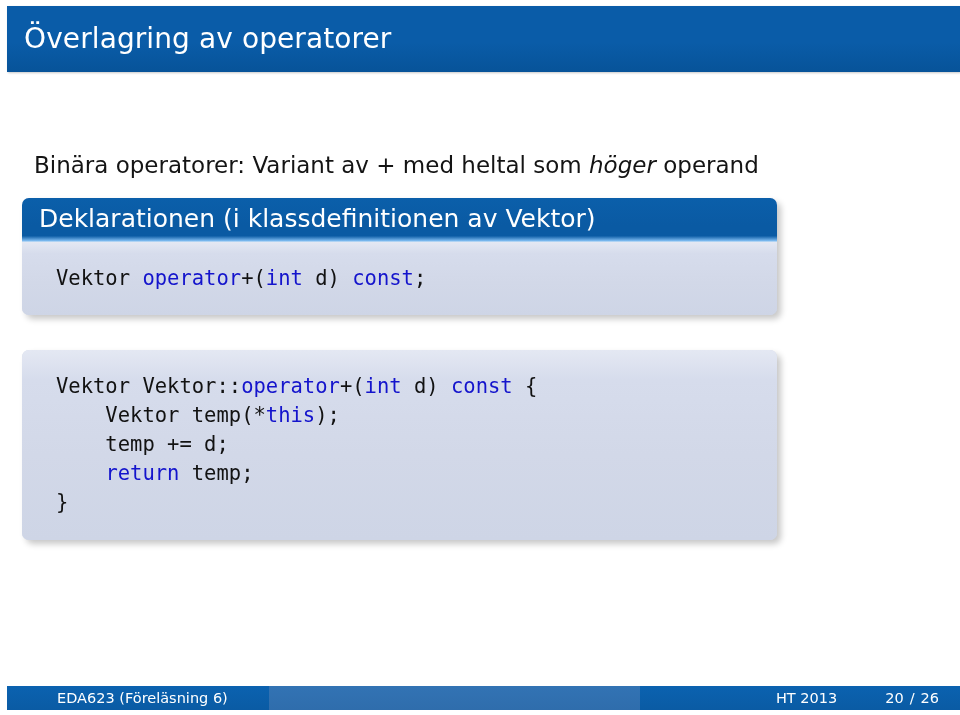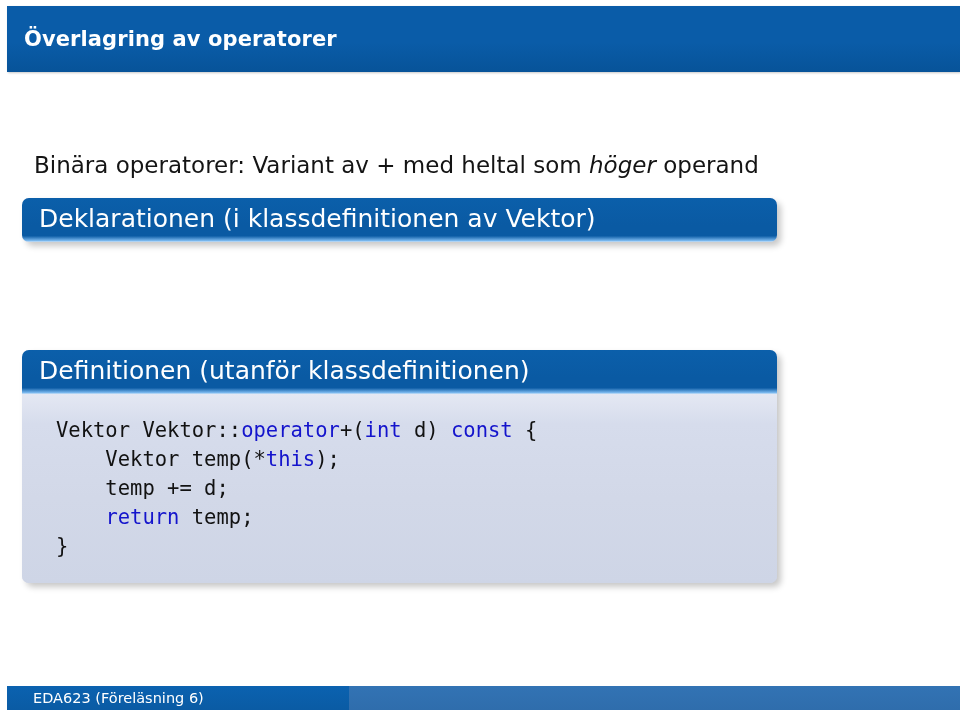--- a/index.html
+++ b/index.html
@@ -25,22 +25,22 @@
     height: 66px;
     background: linear-gradient(to bottom, #0a5ca8 0%, #0a5ca8 55%, #075399 100%);
     box-shadow: 1px 1px 2px rgba(0,0,0,0.22);
   }
   .titlebar .title-text {
     position: absolute;
     left: 17px;
     top: 50%;
     transform: translateY(-52%);
     color: #ffffff;
-    font-size: 21px;
-    font-weight: 700;
+    font-size: 28px;
+    font-weight: 400;
     letter-spacing: 0.1px;
     white-space: nowrap;
     font-family: "DejaVu Sans", sans-serif;
   }
 
   
   .subtitle {
     position: absolute;
     left: 34px;
     top: 152px;
@@ -101,23 +101,23 @@
     height: 100%;
     display: flex;
     align-items: center;
     position: relative;
     font-size: 14.5px;
     color: #ffffff;
     font-family: "DejaVu Sans", sans-serif;
     white-space: nowrap;
   }
   .foot-left {
-    width: 342px;
+    width: 262px;
     background: linear-gradient(to bottom, #0b62b0 0%, #0a5ba4 100%);
-    padding-left: 26px;
+    padding-left: 50px;
     box-sizing: border-box;
   }
   .foot-mid {
     flex: 1;
     background: linear-gradient(to bottom, #3273b4 0%, #2f6dac 100%);
   }
   .foot-right {
     width: 320px;
     background: linear-gradient(to bottom, #0b62b0 0%, #0a5ba4 100%);
     justify-content: flex-end;
@@ -133,27 +133,35 @@
 <div class="titlebar">
   <div class="title-text">Överlagring av operatorer</div>
 </div>
 
 <div class="subtitle">
   <span>Binära operatorer: Variant av + med heltal som </span><span class="ital">höger</span><span> operand</span>
 </div>
 
 <div class="block" id="block-0" style="top:198px;">
   <div class="block-title">Deklarationen (i klassdefinitionen av Vektor)</div>
+  <div class="block-body">
+    <div class="code"><div><span>Vektor </span><span class="kw">operator</span><span>+(</span><span class="kw">int</span><span> d) </span><span class="kw">const</span><span>;</span></div></div>
+  </div>
 </div>
 
 <div class="block" id="block-1" style="top:350px;">
-  <div class="block-title">Definitionen (utanför klassdefinitionen)</div>
   <div class="block-body">
     <div class="code"><div><span>Vektor Vektor::</span><span class="kw">operator</span><span>+(</span><span class="kw">int</span><span> d) </span><span class="kw">const</span><span> {</span></div><div><span>    Vektor temp(*</span><span class="kw">this</span><span>);</span></div><div><span>    temp += d;</span></div><div><span>    </span><span class="kw">return</span><span> temp;</span></div><div><span>}</span></div></div>
   </div>
 </div>
 
 <div class="footer">
   <div class="foot-seg foot-left">
     <span>EDA623  (Föreläsning 6)</span>
   </div>
   <div class="foot-seg foot-mid"></div>
+  <div class="foot-seg foot-right">
+    <span class="term">HT 2013</span>
+    <span>20</span>
+    <span class="foot-sep">/</span>
+    <span>26</span>
+  </div>
 </div>
 
 </body></html>

